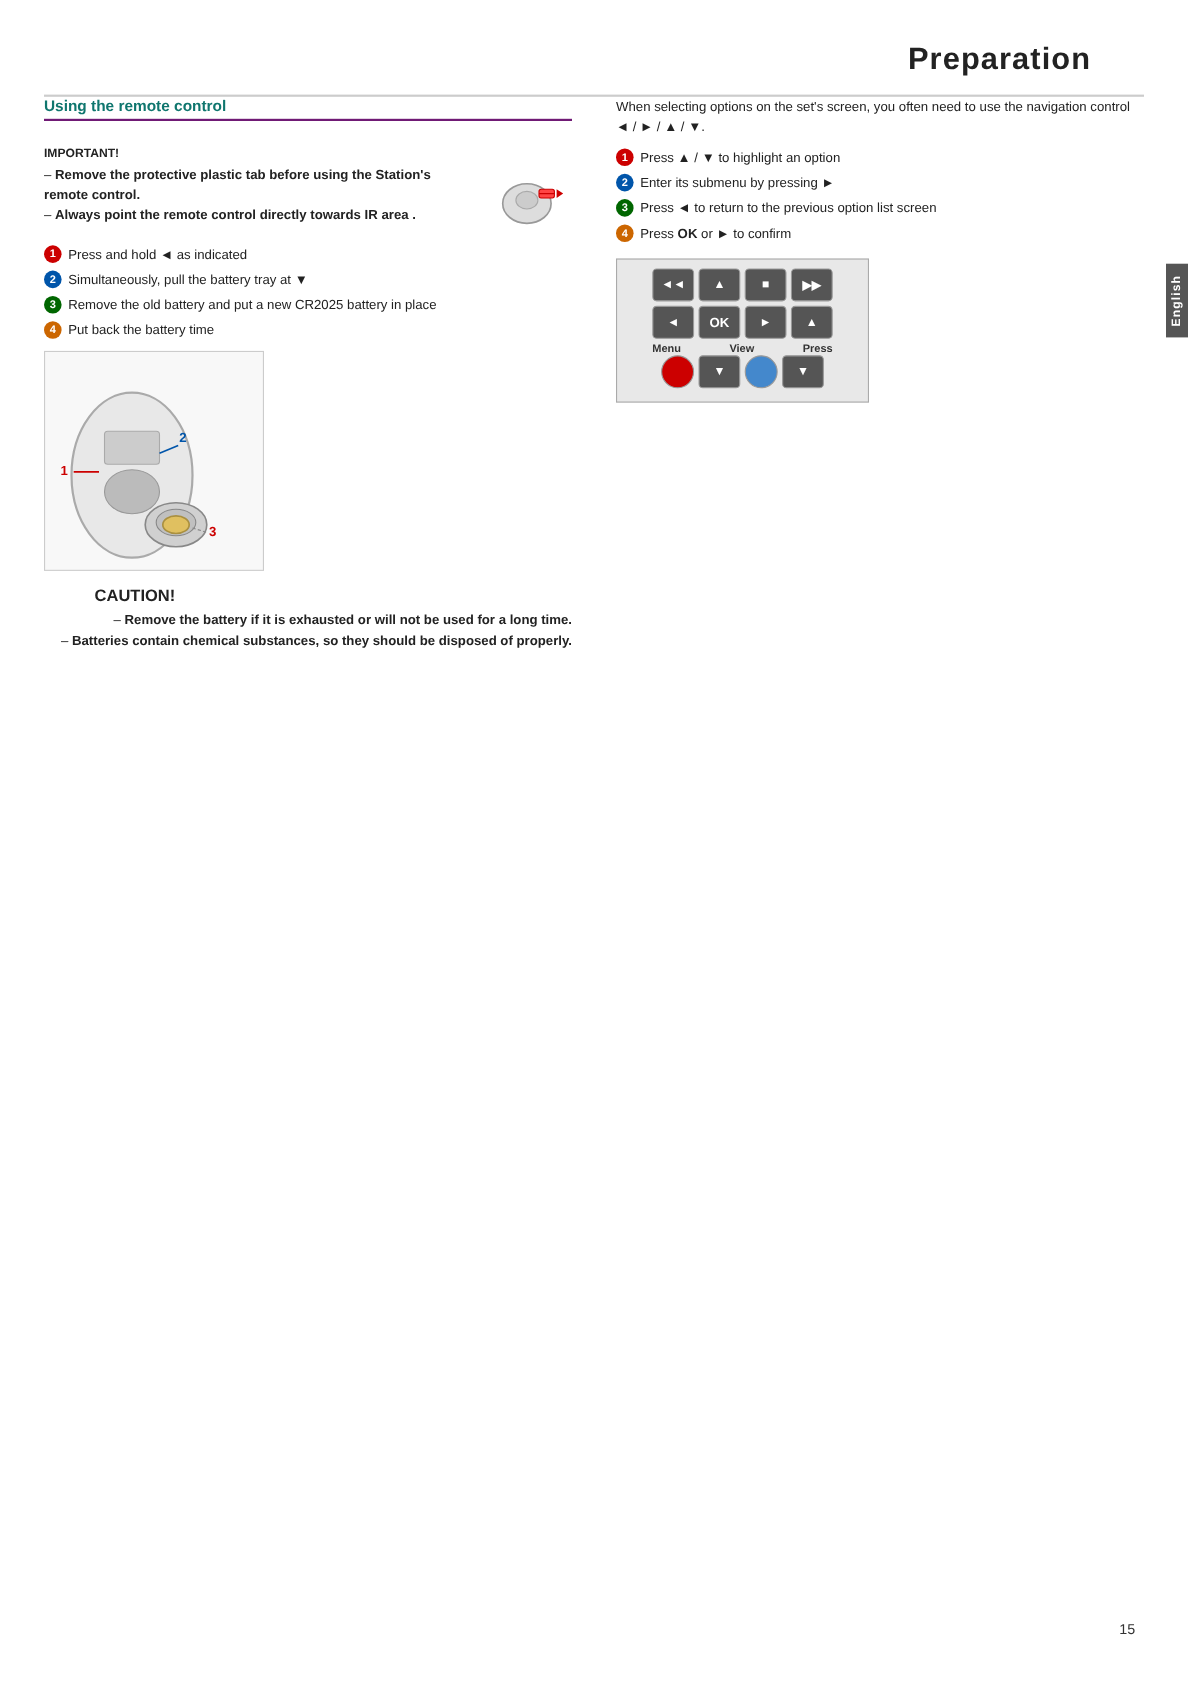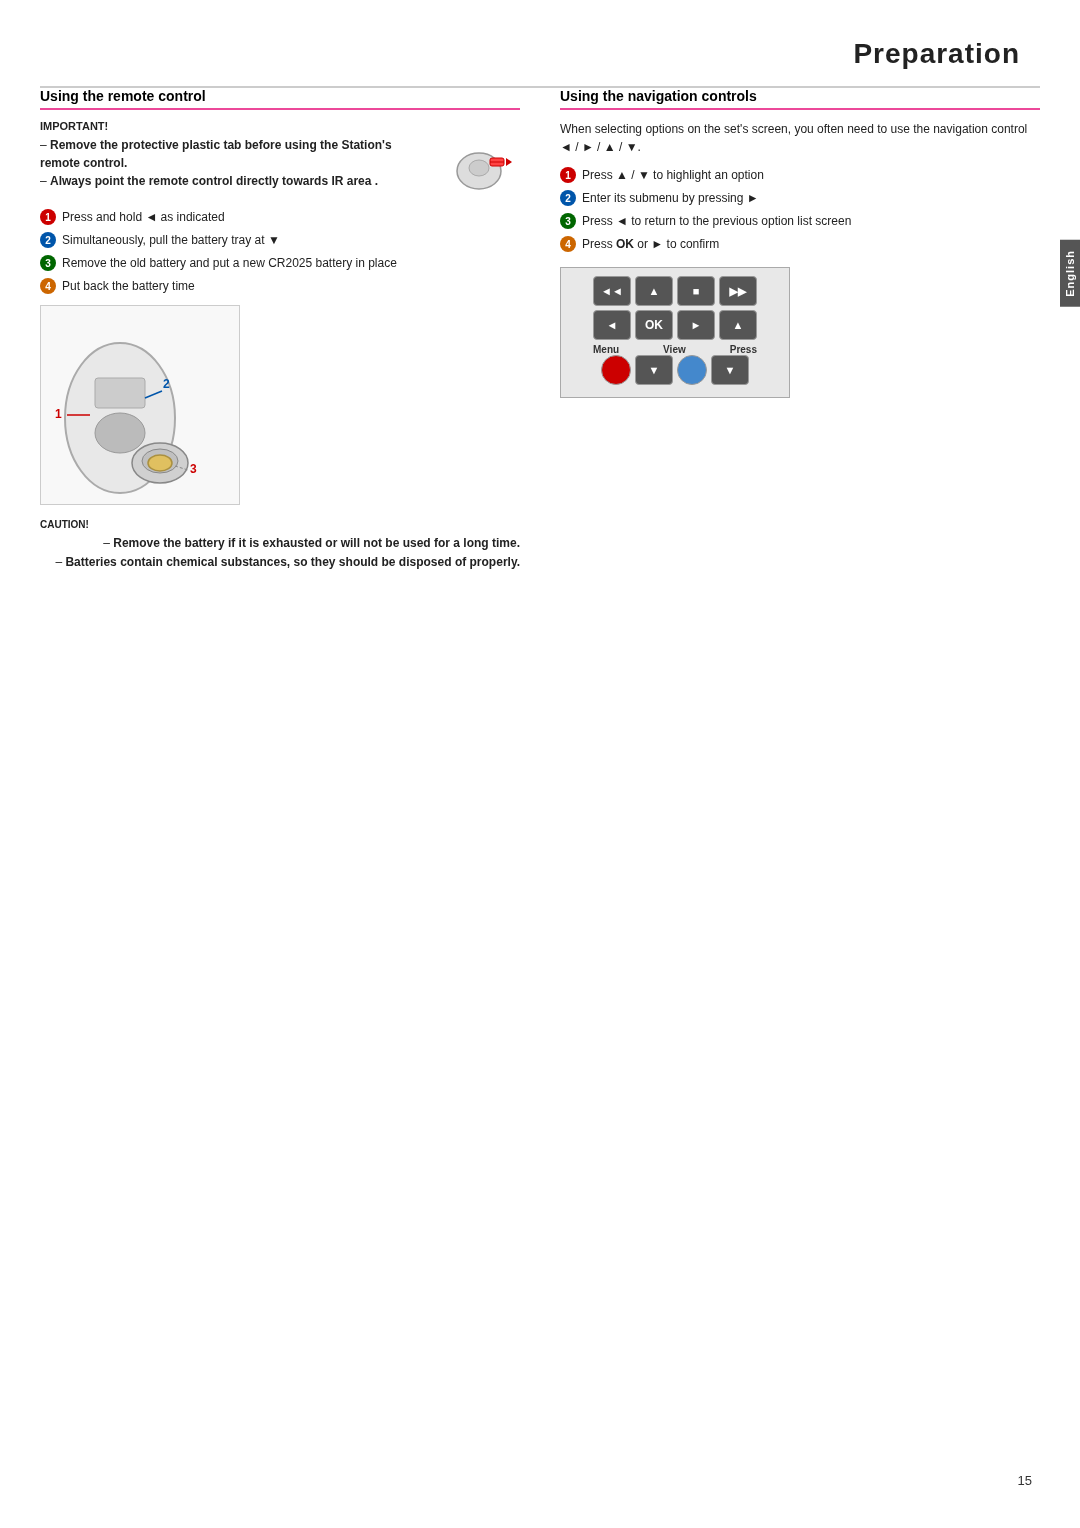--- a/index.html
+++ b/index.html
@@ -9,21 +9,21 @@
       background: #fff;
       font-family: Arial, Helvetica, sans-serif;
       font-size: 13px;
       color: #222;
       position: relative;
     }
 
     
     .page-title-area {
       text-align: right;
-      padding: 38px 60px 10px 0;
+      padding: 38px 88px 10px 0;
     }
     .page-title {
       font-size: 28px;
       font-weight: bold;
       color: #222;
       letter-spacing: 1px;
     }
     .title-divider {
       border: none;
       border-top: 2px solid #ccc;
@@ -61,32 +61,32 @@
     .right-col {
       width: 50%;
       padding-left: 20px;
       border-left: none;
     }
 
     
     .section-heading {
       font-size: 14px;
       font-weight: bold;
-      color: #000000;
-      border-bottom: 2px solid #ec4899;
+      color: #0f766e;
+      border-bottom: 2px solid #701a75;
       padding-bottom: 4px;
-      margin-bottom: 10px;
     }
 
     
     .important-label {
       font-size: 11px;
       font-weight: bold;
       color: #222;
       margin-bottom: 4px;
+      margin-top: 24px;
     }
 
     .important-block {
       display: flex;
       gap: 24px;
       margin-bottom: 12px;
     }
 
     .important-text {
       font-size: 12px;
@@ -152,23 +152,24 @@
       margin: 10px 0 14px 0;
       display: flex;
       align-items: center;
       justify-content: center;
       position: relative;
       overflow: hidden;
     }
 
     
     .caution-label {
-      font-size: 10px;
+      font-size: 15px;
       font-weight: bold;
       margin-bottom: 4px;
+      margin-left: 46px;
     }
     .caution-text {
       font-size: 12px;
       line-height: 1.6;
       text-align: right;
     }
     .caution-text strong {
       font-weight: bold;
     }
 
@@ -331,21 +332,20 @@
     <div class="caution-label">CAUTION!</div>
     <div class="caution-text">
       <span>– <strong>Remove the battery if it is exhausted or will not be used for a long time.</strong></span><br>
       <span>– <strong>Batteries contain chemical substances, so they should be disposed of properly.</strong></span>
     </div>
 
   </div>
 
   <div class="right-col">
 
-    <div class="section-heading">Using the navigation controls</div>
 
     <div class="nav-intro">When selecting options on the set's screen, you often need to use the navigation control ◄ / ► / ▲ / ▼.</div>
 
     <ul class="num-list">
       <li>
         <span class="num-circle red">1</span>
         <span>Press ▲ / ▼ to highlight an option</span>
       </li>
       <li>
         <span class="num-circle blue">2</span>

